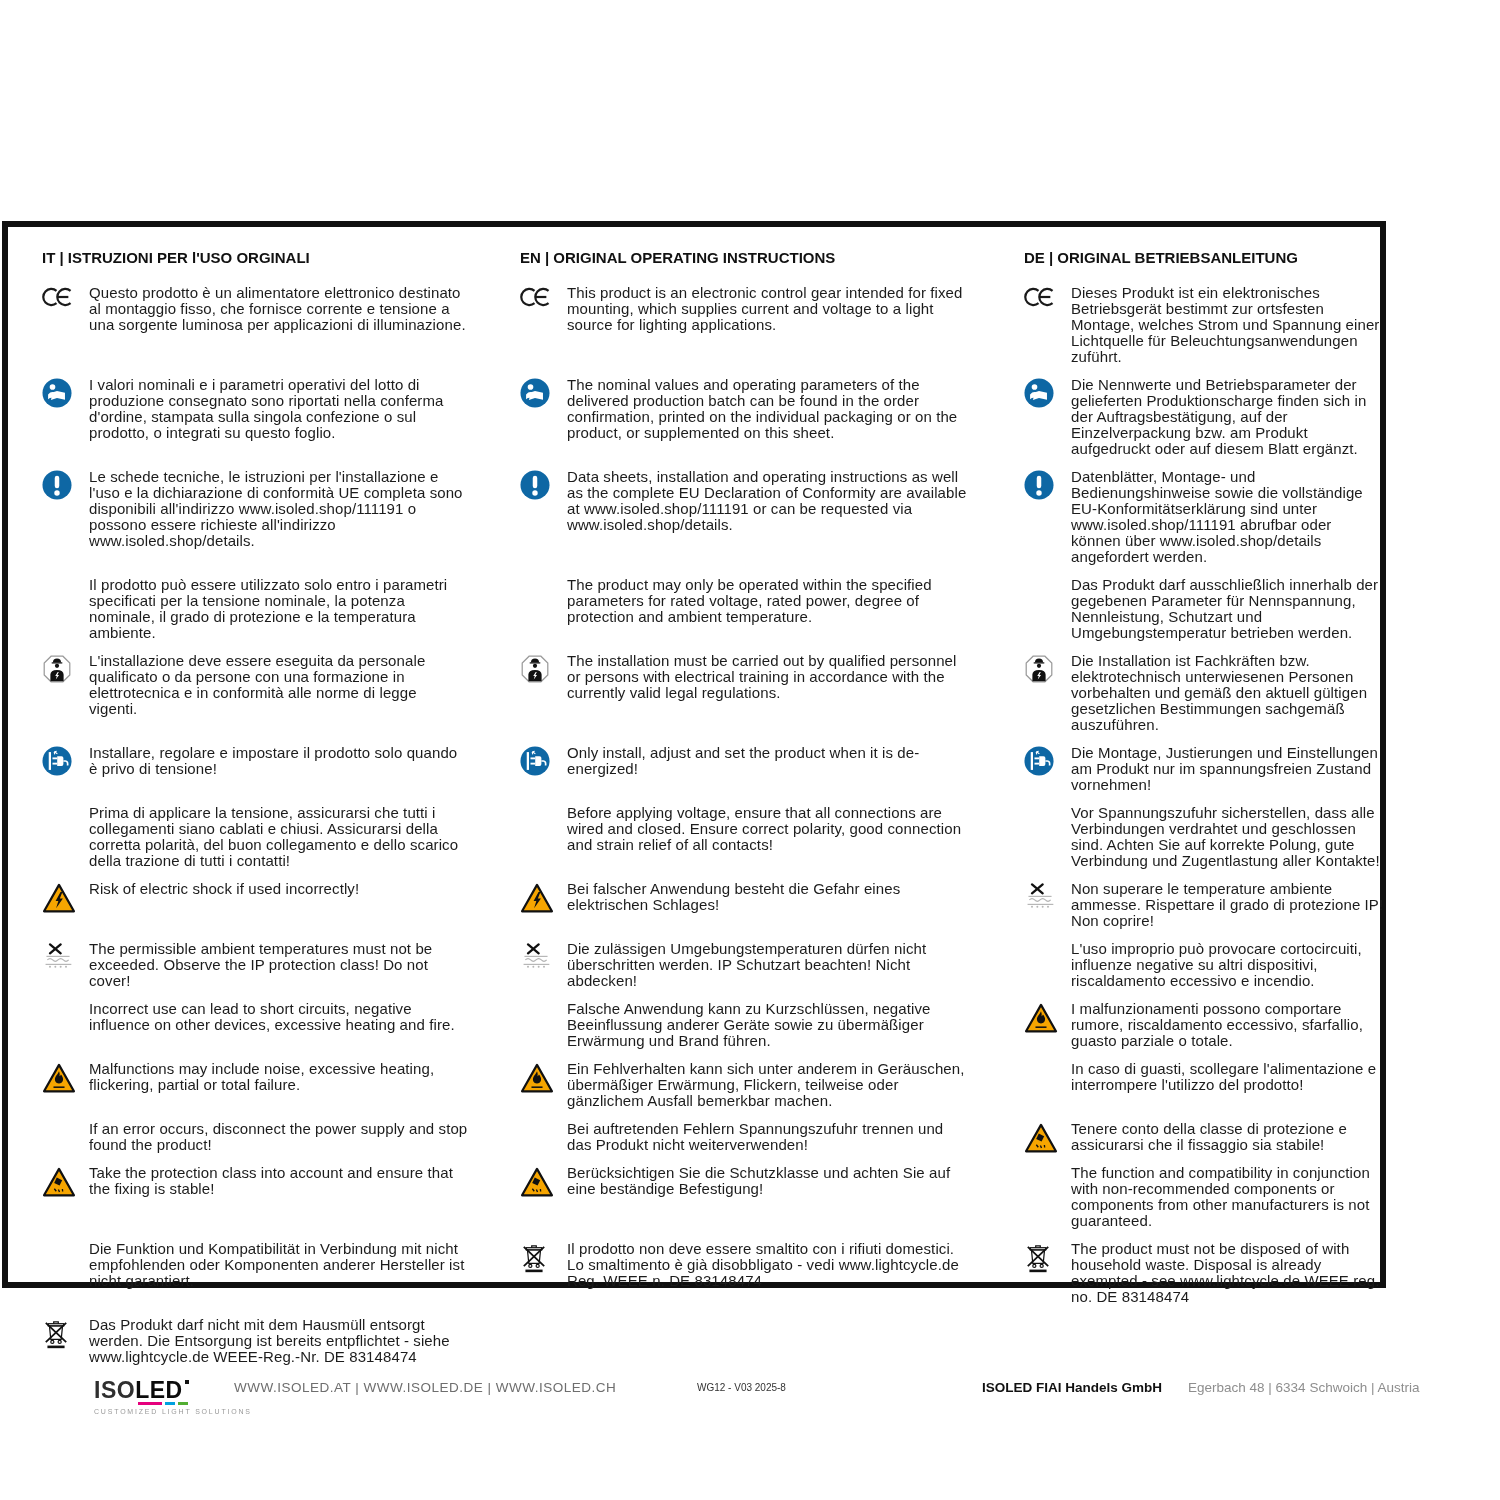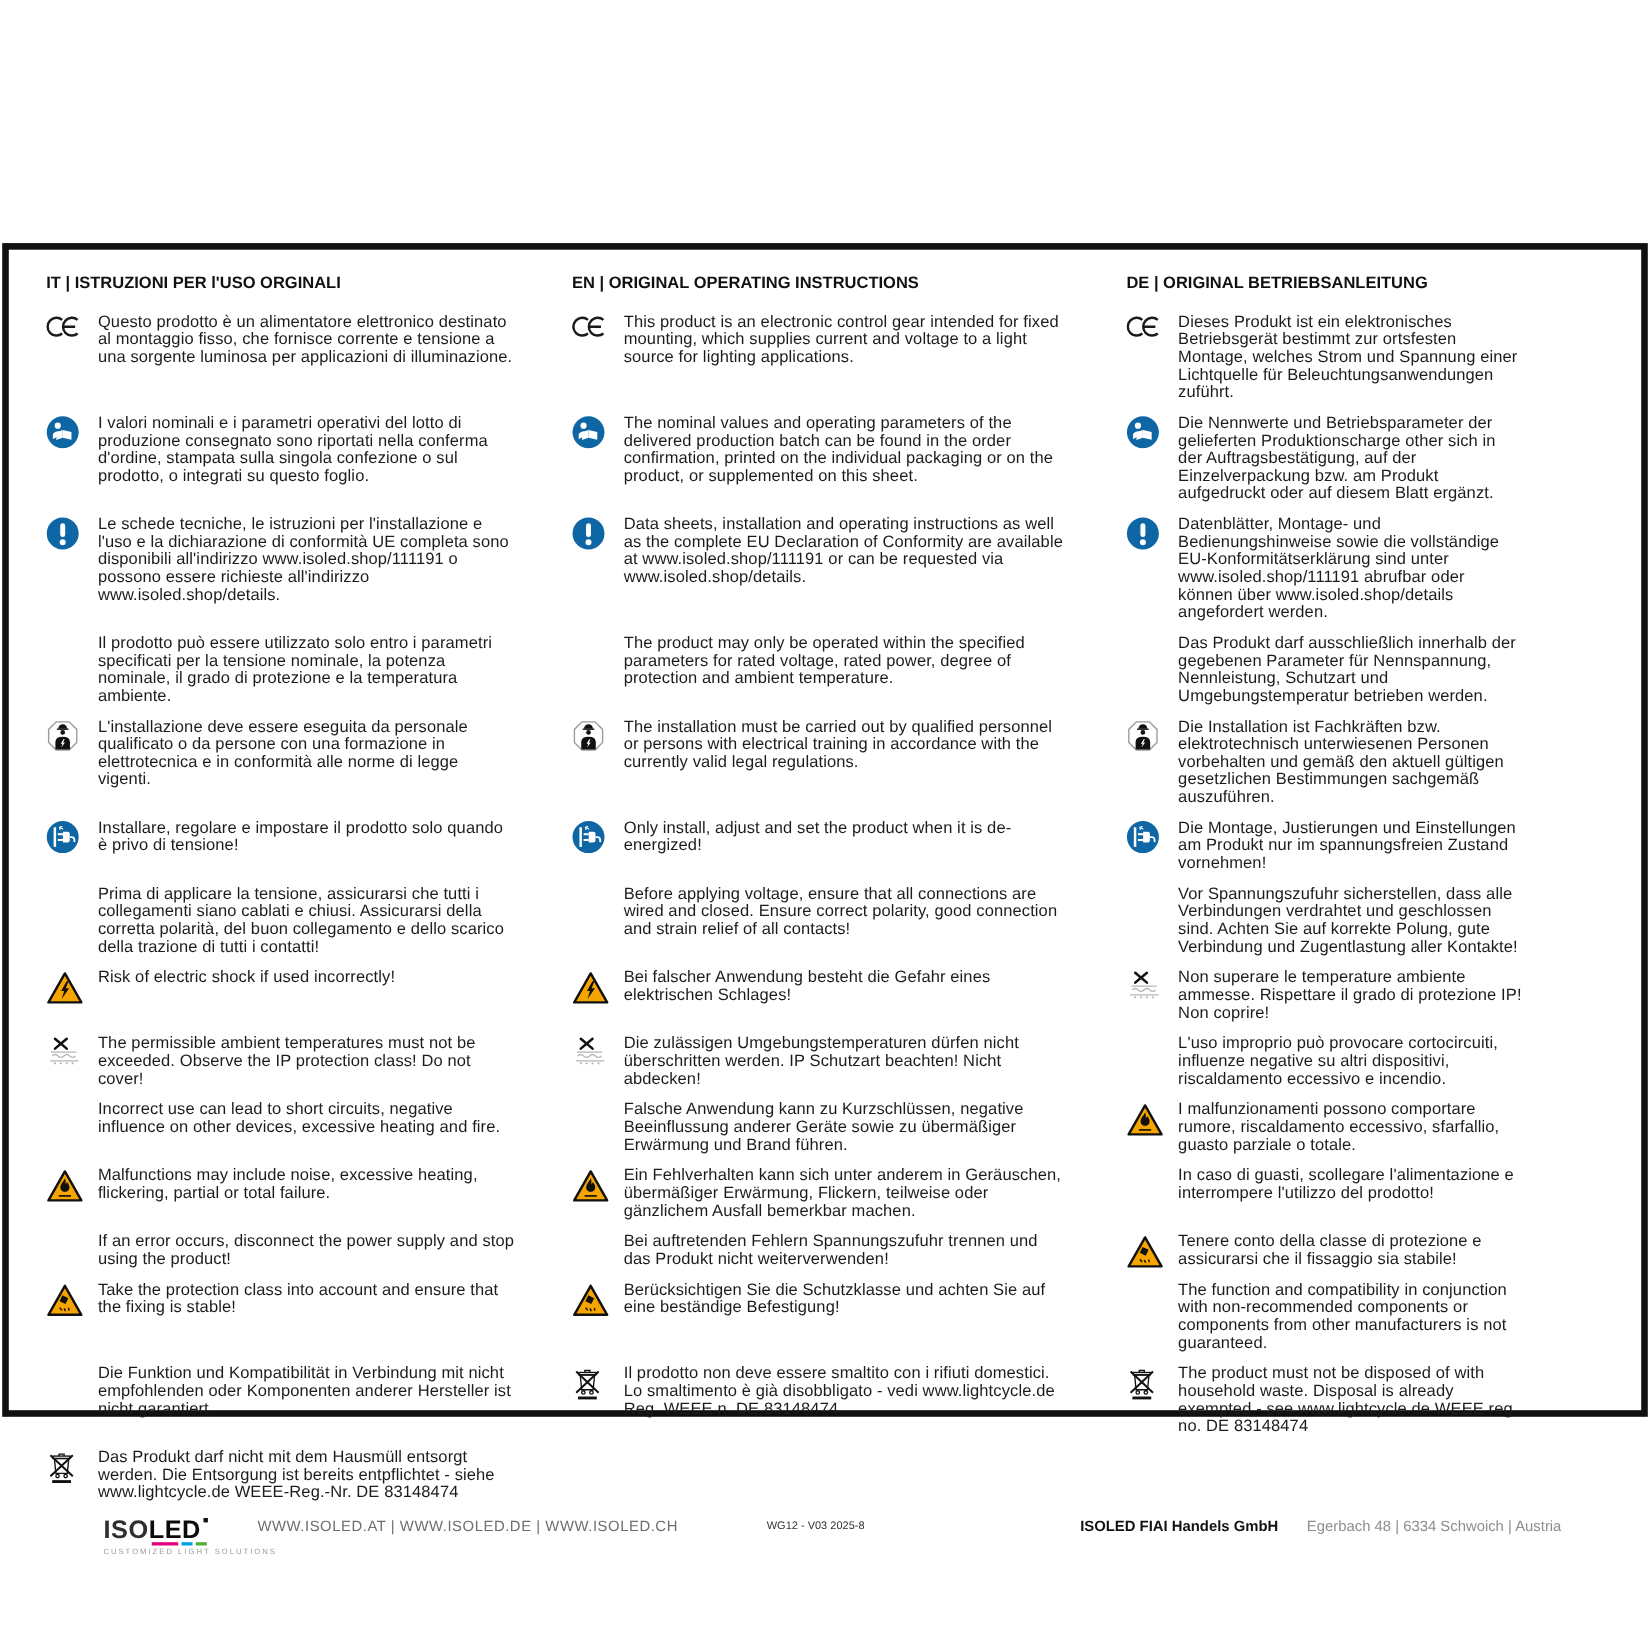--- a/index.html
+++ b/index.html
@@ -1,18 +1,18 @@
 <!DOCTYPE html>
 <html style="--info-blue: #0e67a4; --warning-orange: #f6a500; --frame-black: #101010;"><head>
 <meta charset="utf-8">
 <style>
   html,body{margin:0;padding:0;background:#fff;}
   .canvas{position:relative;width:1500px;height:1500px;background:#ffffff;overflow:hidden;
           font-family:"Liberation Sans",sans-serif;}
-  .frame{position:absolute;left:2px;top:221px;width:1496px;height:1067px;
+  .frame{position:absolute;left:2px;top:221px;width:1384px;height:1067px;
          border:6px solid #101010;background:#fff;box-sizing:border-box;
          padding:22px 0 12px 34px;display:flex;flex-direction:column;}
   .grid{display:grid;grid-template-columns:426px 452px 360px;column-gap:52px;row-gap:12px;
         align-content:start;}
   .col-title{font-size:15px;line-height:18px;font-weight:bold;color:#111;margin:0 0 6px 0;}
   .cell{display:flex;align-items:flex-start;}
   .ic{width:34px;flex:0 0 34px;margin-right:13px;padding-top:1px;display:flex;justify-content:flex-start;}
   .tx{font-size:15px;line-height:16px;color:#1c1c1c;letter-spacing:0.1px;}
   
   .footer{position:relative;height:52px;margin-top:auto;}
@@ -102,21 +102,21 @@
         <div class="cell">
           <div class="ic">
             <svg viewBox="0 0 32 32" width="30" height="30">
               <circle cx="16" cy="16" r="15.5" fill="var(--info-blue)"></circle>
               <circle cx="11.2" cy="9.6" r="3" fill="#fff"></circle>
               <path d="M6.5,17.5 q3,-3.4 6.3,-2.2 l-1.2,6 q-2.8,-0.6 -5.1,1.4 z" fill="#fff"></path>
               <path d="M9.5,23.5 L16,21.2 L16,13.8 L11.8,15.3 Z" fill="#fff"></path>
               <path d="M16,21.2 L24.5,23.3 L24.5,15.8 L16,13.8 Z" fill="#fff"></path>
             </svg>
           </div>
-          <div class="tx">Die Nennwerte und Betriebsparameter der gelieferten Produktionscharge other sich in der Auftragsbestätigung, auf der Einzelverpackung bzw. am Produkt aufgedruckt oder auf diesem Blatt ergänzt.</div>
+          <div class="tx">Die Nennwerte und Betriebsparameter der gelieferten Produktionscharge finden sich in der Auftragsbestätigung, auf der Einzelverpackung bzw. am Produkt aufgedruckt oder auf diesem Blatt ergänzt.</div>
         </div>
         <div class="cell">
           <div class="ic">
             <svg viewBox="0 0 32 32" width="30" height="30">
               <circle cx="16" cy="16" r="15.5" fill="var(--info-blue)"></circle>
               <rect x="13.6" y="6" width="4.8" height="13.5" rx="2.4" fill="#fff"></rect>
               <circle cx="16" cy="24.5" r="2.9" fill="#fff"></circle>
             </svg>
           </div>
           <div class="tx">Le schede tecniche, le istruzioni per l'installazione e l'uso e la dichiarazione di conformità UE completa sono disponibili all'indirizzo www.isoled.shop/111191 o possono essere richieste all'indirizzo www.isoled.shop/details.</div>
@@ -362,21 +362,21 @@
             </svg>
           </div>
           <div class="tx">Ein Fehlverhalten kann sich unter anderem in Geräuschen, übermäßiger Erwärmung, Flickern, teilweise oder gänzlichem Ausfall bemerkbar machen.</div>
         </div>
         <div class="cell">
           <div class="ic"></div>
           <div class="tx">In caso di guasti, scollegare l'alimentazione e interrompere l'utilizzo del prodotto!</div>
         </div>
         <div class="cell">
           <div class="ic"></div>
-          <div class="tx">If an error occurs, disconnect the power supply and stop using the product!</div>
+          <div class="tx">If an error occurs, disconnect the power supply and stop found the product!</div>
         </div>
         <div class="cell">
           <div class="ic"></div>
           <div class="tx">Bei auftretenden Fehlern Spannungszufuhr trennen und das Produkt nicht weiterverwenden!</div>
         </div>
         <div class="cell">
           <div class="ic">
             <svg viewBox="0 0 40 36" width="34" height="31">
               <polygon points="20,3.2 37.6,34.2 2.4,34.2" fill="var(--warning-orange)" stroke="#111" stroke-width="2.6" stroke-linejoin="round"></polygon>
               <path d="M16.6,13.8 l6.8,1.9 -1.9,6.8 -6.8,-1.9 z" fill="#111" transform="rotate(10 19.5 18)"></path>

